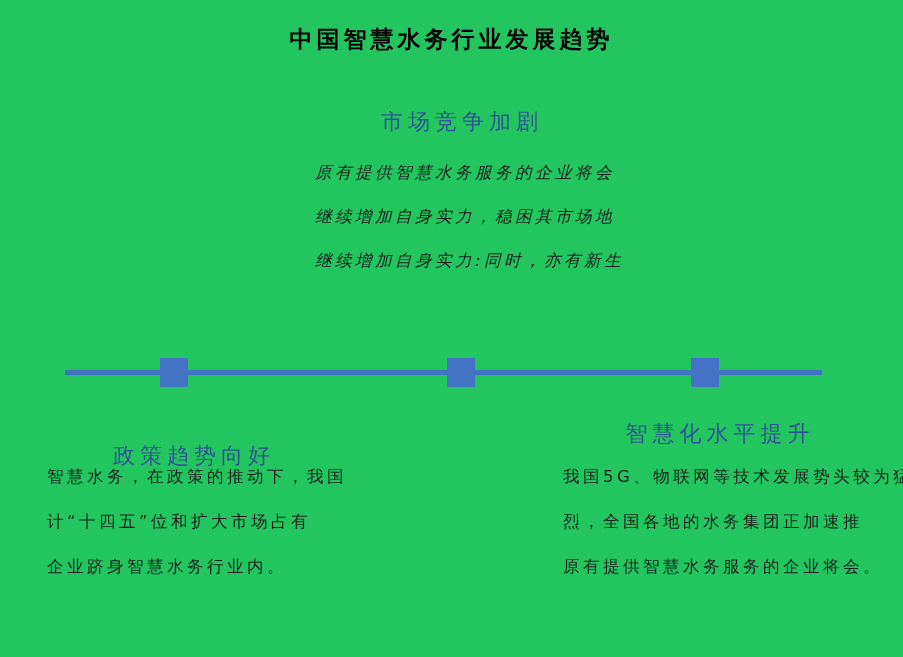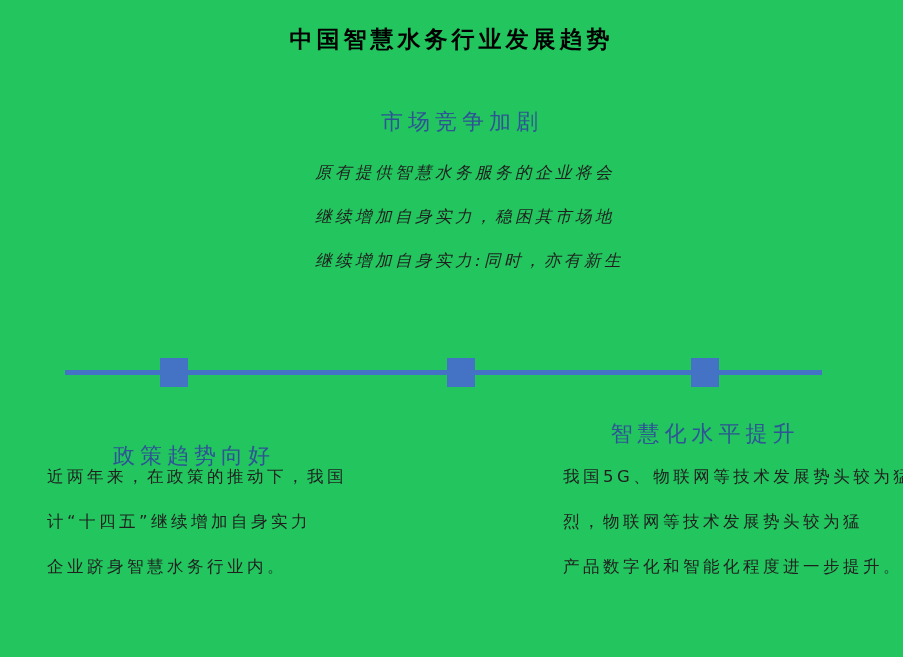--- a/index.html
+++ b/index.html
@@ -31,21 +31,21 @@
     position: absolute;
     margin: 0;
     font-size: 22px;
     font-weight: normal;
     letter-spacing: 5px;
     color: #2F5496;
     text-align: center;
   }
   .heading-market { top: 107px; left: 301px; width: 322px; }
   .heading-policy { top: 441px; left: 46px;  width: 296px; }
-  .heading-smart  { top: 419px; left: 563px; width: 284px; }
+  .heading-smart  { top: 419px; left: 578px; width: 284px; }
   .para {
     position: absolute;
     font-size: 16.5px;
     letter-spacing: 3.5px;
     line-height: 44px;
     color: #1f1f1f;
   }
   .para-market { top: 151px; left: 315px; width: 330px; font-style: italic; }
   .para-policy { top: 454px; left: 47px;  width: 320px; line-height: 45px; }
   .para-smart  { top: 454px; left: 563px; width: 335px; line-height: 45px; }
@@ -83,25 +83,25 @@
     <div class="line">继续增加自身实力:同时，亦有新生</div>
   </div>
 
   <div class="timeline-line"></div>
   <div class="timeline-marker marker-1"></div>
   <div class="timeline-marker marker-2"></div>
   <div class="timeline-marker marker-3"></div>
 
   <h2 class="sec-heading heading-policy">政策趋势向好</h2>
   <div class="para para-policy">
-    <div class="line">近两年来，在政策的推动下，我国</div>
-    <div class="line">计“十四五”继续增加自身实力</div>
+    <div class="line">智慧水务，在政策的推动下，我国</div>
+    <div class="line">计“十四五”位和扩大市场占有</div>
     <div class="line">企业跻身智慧水务行业内。</div>
   </div>
 
   <h2 class="sec-heading heading-smart">智慧化水平提升</h2>
   <div class="para para-smart">
     <div class="line">我国5G、物联网等技术发展势头较为猛</div>
-    <div class="line">烈，物联网等技术发展势头较为猛</div>
-    <div class="line">产品数字化和智能化程度进一步提升。</div>
+    <div class="line">烈，全国各地的水务集团正加速推</div>
+    <div class="line">原有提供智慧水务服务的企业将会。</div>
   </div>
 
 </div>
 
 </body></html>

